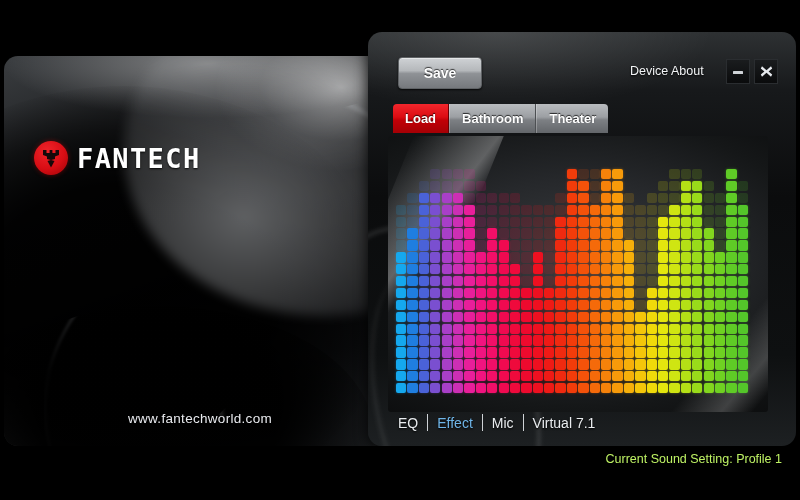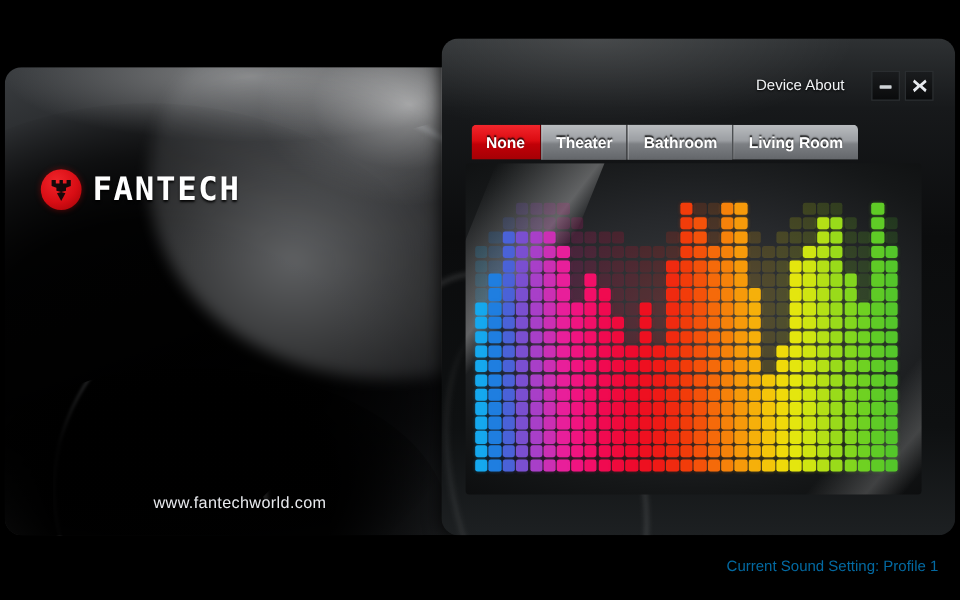--- a/index.html
+++ b/index.html
@@ -270,22 +270,22 @@
   }
   #eq-links .lnk:first-child { padding-left: 0; }
   #eq-links .lnk.highlight { color: #6fb5e8; }
   #eq-links .sep {
     width: 1px; height: 17px;
     background: #cfd3d7;
   }
 
   #status-bar {
     position: absolute;
-    right: 18px; top: 465px;
-    color: #0369a1;
+    right: 18px; top: 452px;
+    color: #bef264;
     font-size: 12.5px;
     text-shadow: 0 1px 2px #000;
     z-index: 10;
   }
 </style>
 </head>
 <body>
 
 <div id="app">
 
@@ -309,42 +309,42 @@
       </div>
       <div id="logo-word">FANTECH</div>
     </div>
   </div>
 
   <div id="control-panel">
     <div id="panel-sheen"></div>
   </div>
 
   <div id="toolbar">
+    <div class="tb-btn">Save</div>
   </div>
 
   <div id="device-status">Device About</div>
 
   <div id="winbtns">
     <div class="win-btn">
       <svg class="win-glyph" width="14" height="14" viewBox="0 0 14 14" aria-hidden="true">
         <rect x="2" y="6" width="10" height="3" rx="0.6" fill="#cfd3d7"></rect>
       </svg>
     </div>
     <div class="win-btn">
       <svg class="win-glyph" width="15" height="15" viewBox="0 0 15 15" aria-hidden="true">
         <path d="M3 2.2 L7.5 6.2 L12 2.2 L13.2 4.4 L9.6 7.5 L13.2 10.6 L12 12.8 L7.5 8.8 L3 12.8 L1.8 10.6 L5.4 7.5 L1.8 4.4 Z" fill="#e7eaee"></path>
       </svg>
     </div>
   </div>
 
   <div id="tabbar">
-    <div class="tab active">None</div>
+    <div class="tab active">Load</div>
+    <div class="tab">Bathroom</div>
     <div class="tab">Theater</div>
-    <div class="tab">Bathroom</div>
-    <div class="tab">Living Room</div>
   </div>
 
   <div id="eq-stage">
     <div class="corner-glow"></div>
     <div id="eq-grid">
         <div class="eq-col">
           <div class="eq-cell" style="background: rgb(21, 168, 238); box-shadow: rgba(21, 168, 238, 0.4) 0px 0px 3px;"></div>
           <div class="eq-cell" style="background: rgb(21, 168, 238); box-shadow: rgba(21, 168, 238, 0.4) 0px 0px 3px;"></div>
           <div class="eq-cell" style="background: rgb(21, 168, 238); box-shadow: rgba(21, 168, 238, 0.4) 0px 0px 3px;"></div>
           <div class="eq-cell" style="background: rgb(21, 168, 238); box-shadow: rgba(21, 168, 238, 0.4) 0px 0px 3px;"></div>
@@ -955,16 +955,25 @@
           <div class="eq-cell" style="background: rgb(84, 198, 42); box-shadow: rgba(84, 198, 42, 0.4) 0px 0px 3px;"></div>
           <div class="eq-cell" style="background: rgb(84, 198, 42); box-shadow: rgba(84, 198, 42, 0.4) 0px 0px 3px;"></div>
           <div class="eq-cell" style="background: rgb(84, 198, 42); box-shadow: rgba(84, 198, 42, 0.4) 0px 0px 3px;"></div>
           <div class="eq-cell" style="background: rgb(84, 198, 42); opacity: 0.17;"></div>
           <div class="eq-cell" style="background: rgb(84, 198, 42); opacity: 0.17;"></div>
         </div>
       </div>
 
   </div>
 
+  <div id="eq-links">
+    <span class="lnk">EQ</span>
+    <span class="sep"></span>
+    <span class="lnk highlight">Effect</span>
+    <span class="sep"></span>
+    <span class="lnk">Mic</span>
+    <span class="sep"></span>
+    <span class="lnk">Virtual 7.1</span>
+  </div>
 
   <div id="status-bar">Current Sound Setting: Profile 1</div>
 
 </div>
 
 </body></html>

